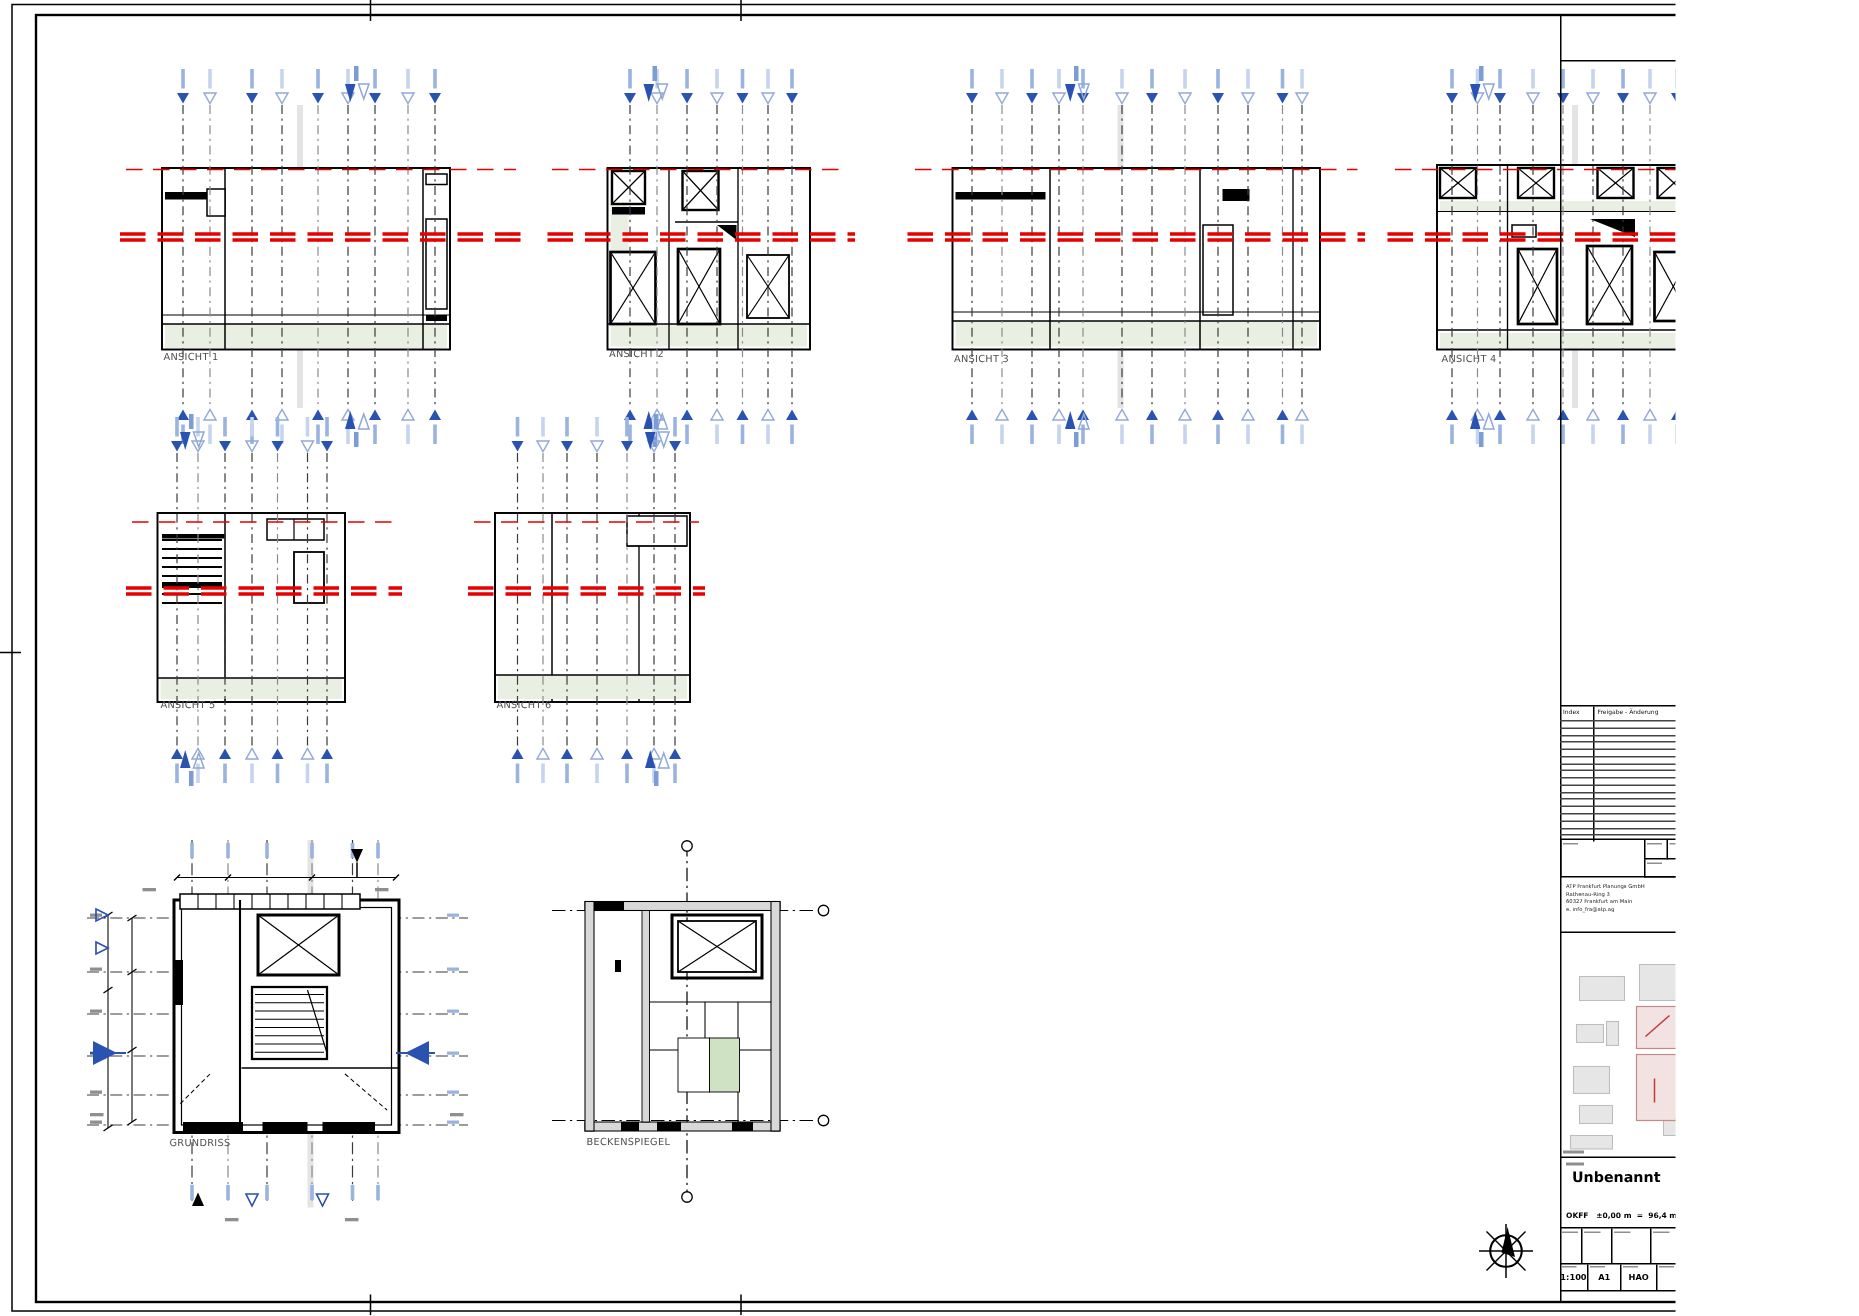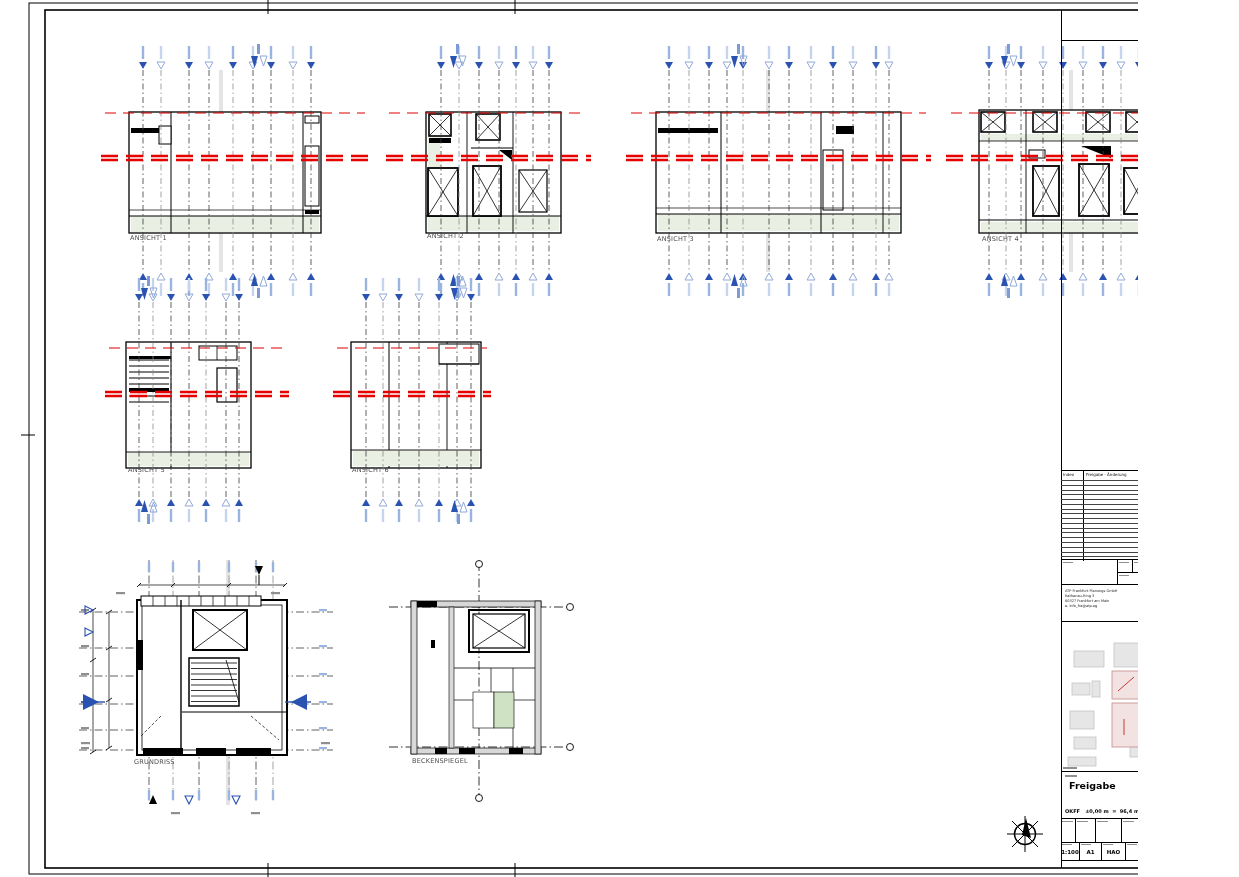--- a/index.html
+++ b/index.html
@@ -1,17 +1,17 @@
 <!DOCTYPE html>
 <html><head>
 <meta charset="utf-8">
 <style>
   html,body{margin:0;padding:0;background:#ffffff;}
   #sheet{position:relative;width:1117px;height:877px;background:#fff;
-         font-family:"DejaVu Sans",sans-serif;overflow:hidden;margin-left:21px;}
+         font-family:"DejaVu Sans",sans-serif;overflow:hidden;}
   #cad{position:absolute;left:0;top:0;}
   .vlabel{font-family:"DejaVu Sans",sans-serif;font-size:6.5px;fill:#4f4f4f;letter-spacing:.2px;}
   .tb-abs{position:absolute;box-sizing:border-box;}
   .t4{font-size:4px;color:#111;line-height:1.3;}
   .t35{font-size:3.5px;color:#222;line-height:1.45;}
   .smudge{position:absolute;background:#8f8f8f;height:1.8px;}
   .cell{position:absolute;box-sizing:border-box;border-left:1px solid #000;top:0;height:100%;}
   .title-big{font-size:9.5px;font-weight:bold;color:#000;}
   .okff{font-size:5px;font-weight:bold;color:#000;white-space:pre;}
   .val{font-size:5.5px;font-weight:bold;color:#000;text-align:center;}
@@ -745,21 +745,21 @@
           <circle cx="148" cy="127" r="4.5"></circle>
         <circle cx="140" cy="136" r="4.5"></circle>
           <circle cx="131" cy="142" r="4.5"></circle>
       </g>
     </svg>
     <div class="smudge" style="left:2px;top:145px;width:14px;"></div>
   </div>
 
   <div class="tb-abs" style="left:1040px;top:772px;width:192px;height:33px;">
     <div class="smudge" style="left:4px;top:3px;width:12px;height:1.5px;"></div>
-    <div class="tb-abs title-big" style="left:8px;top:8px;">Freigabe</div>
+    <div class="tb-abs title-big" style="left:8px;top:8px;">Unbenannt</div>
   </div>
 
   <div class="tb-abs okff" style="left:1044px;top:808px;">OKFF   ±0,00 m  =  96,4 m ü. NN</div>
 
   <div class="tb-abs" id="paramgrid" style="left:1040px;top:818px;width:192px;height:24px;border-top:1px solid #000;">
       <div class="cell" style="left: 0px; width: 14px; border-left: none;">
         <div class="smudge" style="left: 1px; top: 1.5px; width: 11px; height: 1.5px;"></div>
       </div>
       <div class="cell" style="left: 14px; width: 20px;">
         <div class="smudge" style="left: 1px; top: 1.5px; width: 11px; height: 1.5px;"></div>

